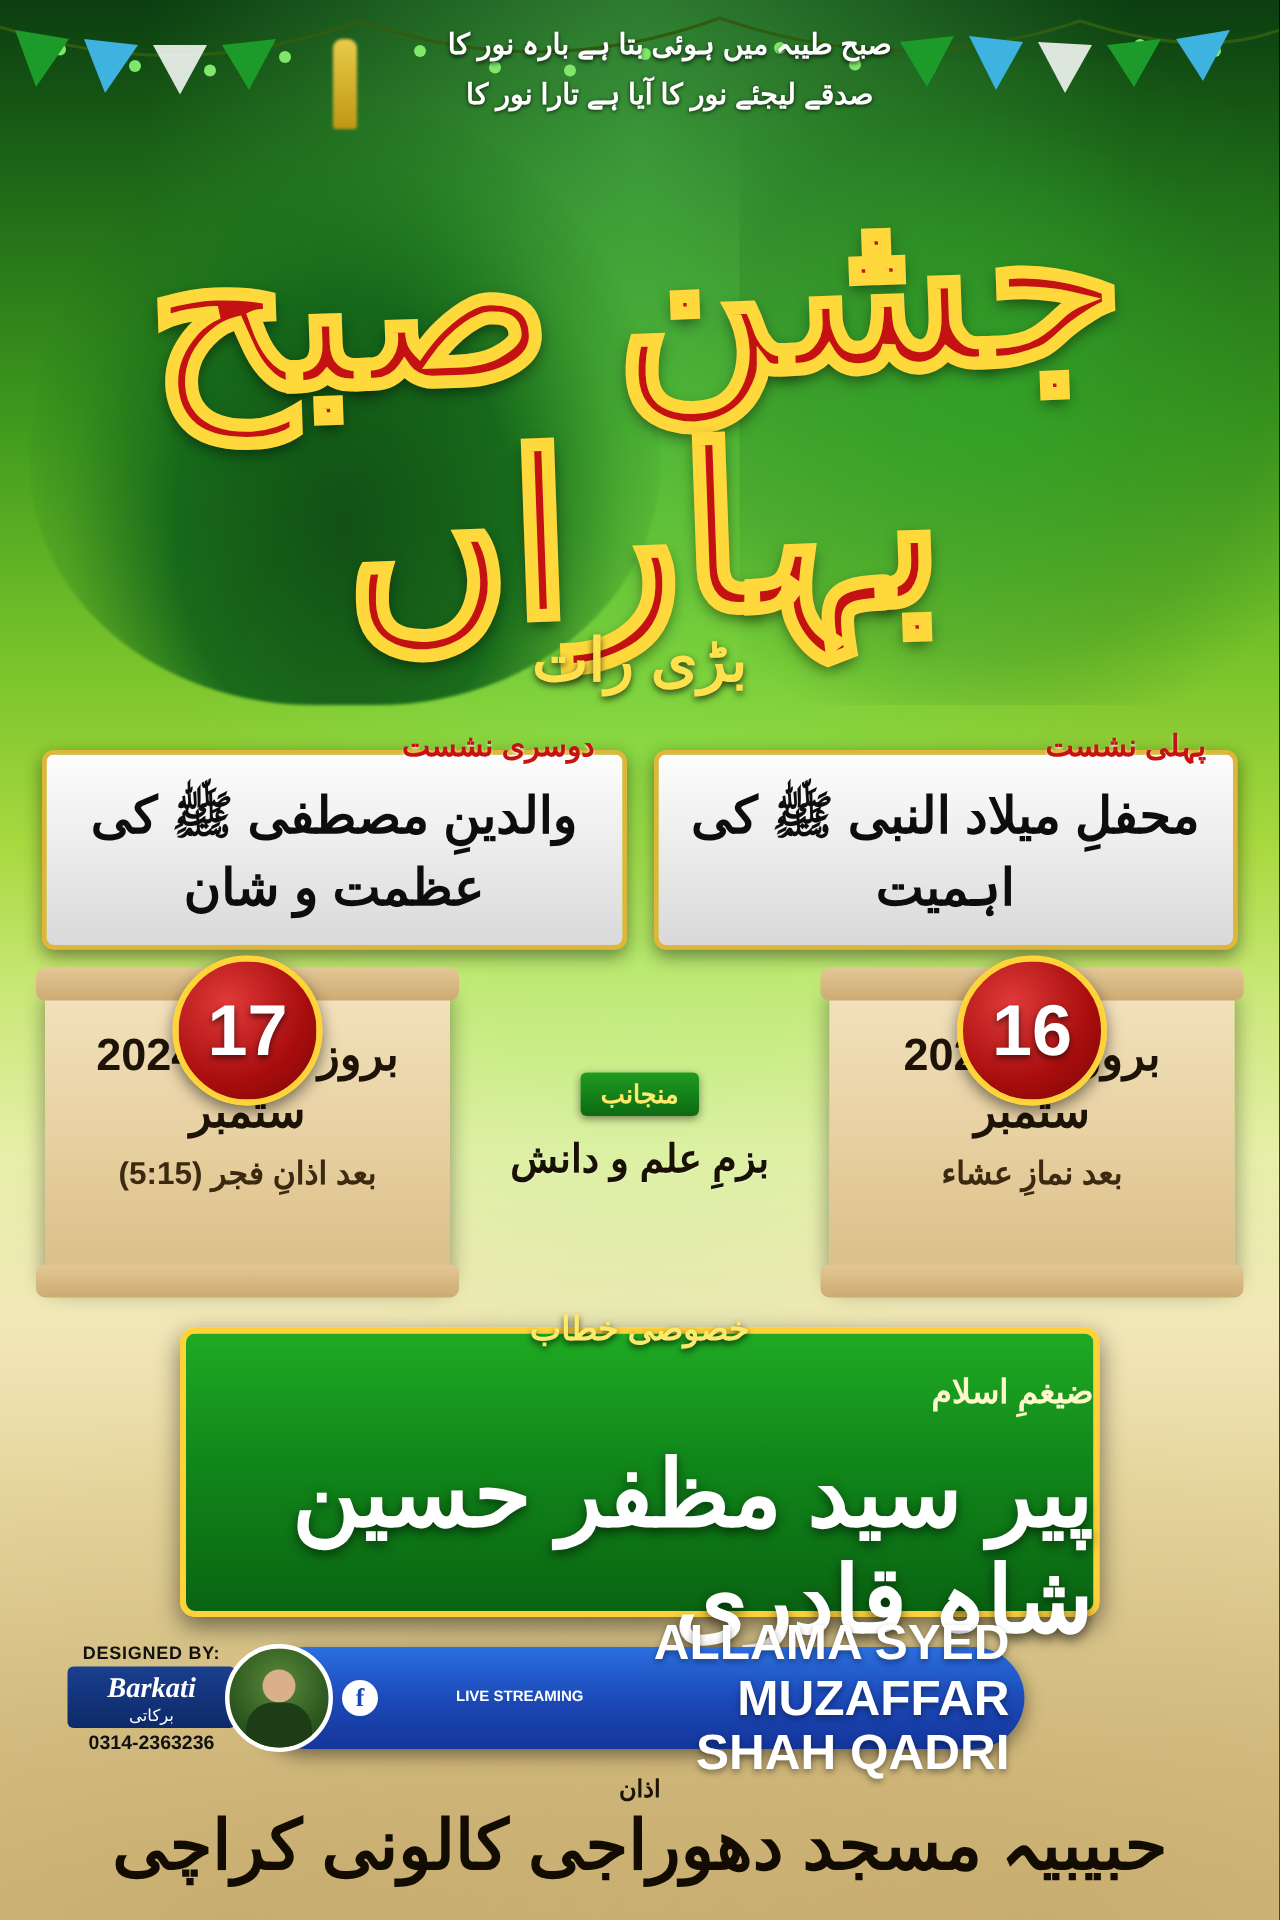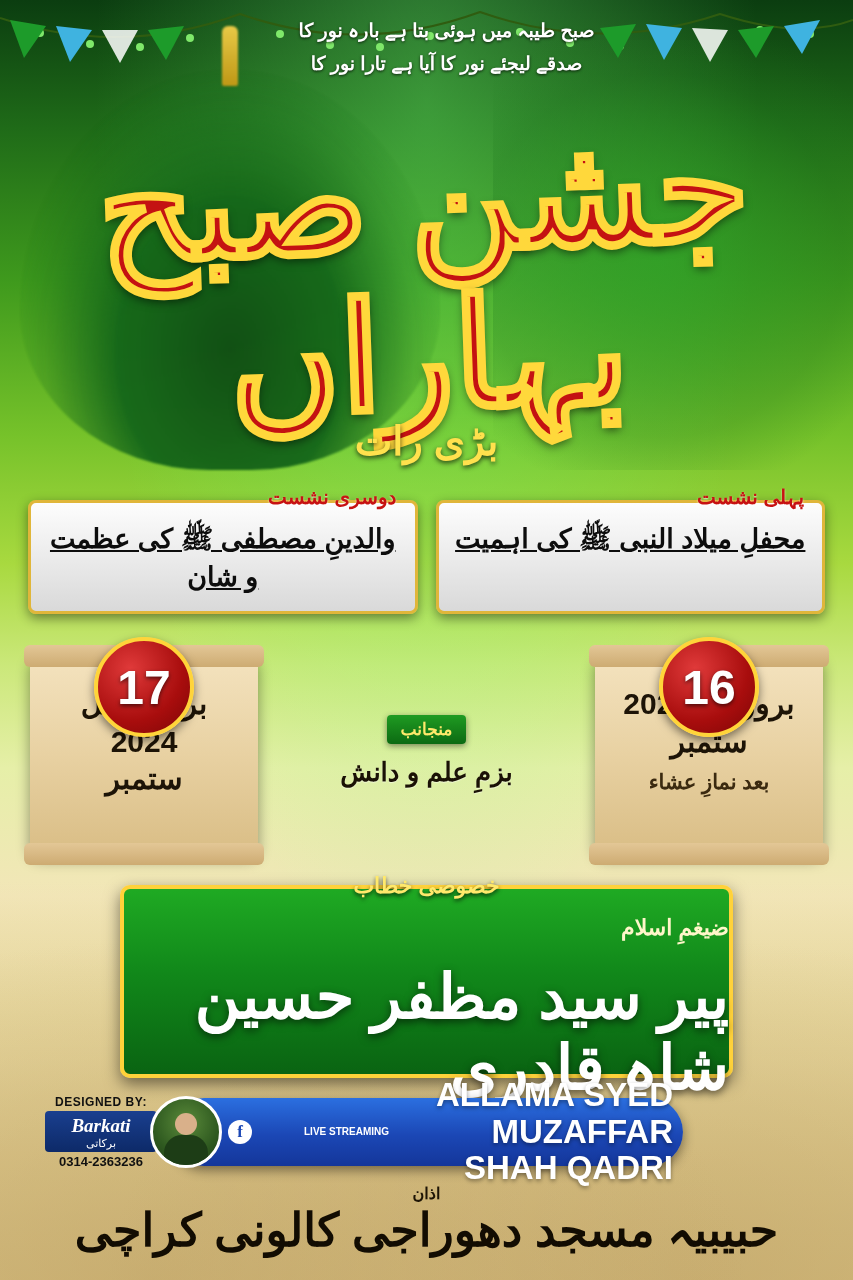--- a/index.html
+++ b/index.html
@@ -148,42 +148,41 @@
     top: -18px;
     right: 18px;
     direction: rtl;
     font-size: 20px;
     font-weight: 700;
     color: #c71212;
     text-shadow: 0 1px 2px rgba(255,255,255,.8);
   }
   .session-text {
     direction: rtl;
-    font-size: 27px;
+    font-size: 34px;
     font-weight: 700;
     color: #0d0d0d;
     line-height: 1.4;
-    text-decoration: underline;
   }
 
   
   .dates {
     position: absolute;
     top: 635px;
     left: 30px;
     right: 30px;
     height: 235px;
     display: flex;
     flex-direction: row-reverse;
     justify-content: space-between;
     z-index: 6;
   }
   .scroll {
     position: relative;
-    width: 228px;
+    width: 270px;
     height: 200px;
     margin-top: 20px;
     background: linear-gradient(180deg, #f4e3bf 0%, #e8d1a2 50%, #d9bd85 100%);
     border-radius: 10px;
     box-shadow: 0 5px 14px rgba(0,0,0,.4);
     border: 1px solid #c7a familiar;
   }
   .scroll:before, .scroll:after {
     content: "";
     position: absolute;
@@ -522,20 +521,21 @@
     <div class="center-block">
       <div class="center-tag">منجانب</div>
       <div class="center-text">بزمِ علم و دانش</div>
     </div>
 
     <div class="scroll">
       <div class="daybadge">17</div>
       <div class="scroll-inner">
         <div class="scroll-date">بروز منگل 2024</div>
         <div class="scroll-date">ستمبر</div>
+        <div class="scroll-time">بعد اذانِ فجر (5:15)</div>
       </div>
     </div>
 
   </div>
 
   <div class="speaker-panel">
     <div class="speaker-label">خصوصی خطاب</div>
     <div class="speaker-title">ضیغمِ اسلام</div>
     <div class="speaker-name">پیر سید مظفر حسین شاہ قادری</div>
   </div>

